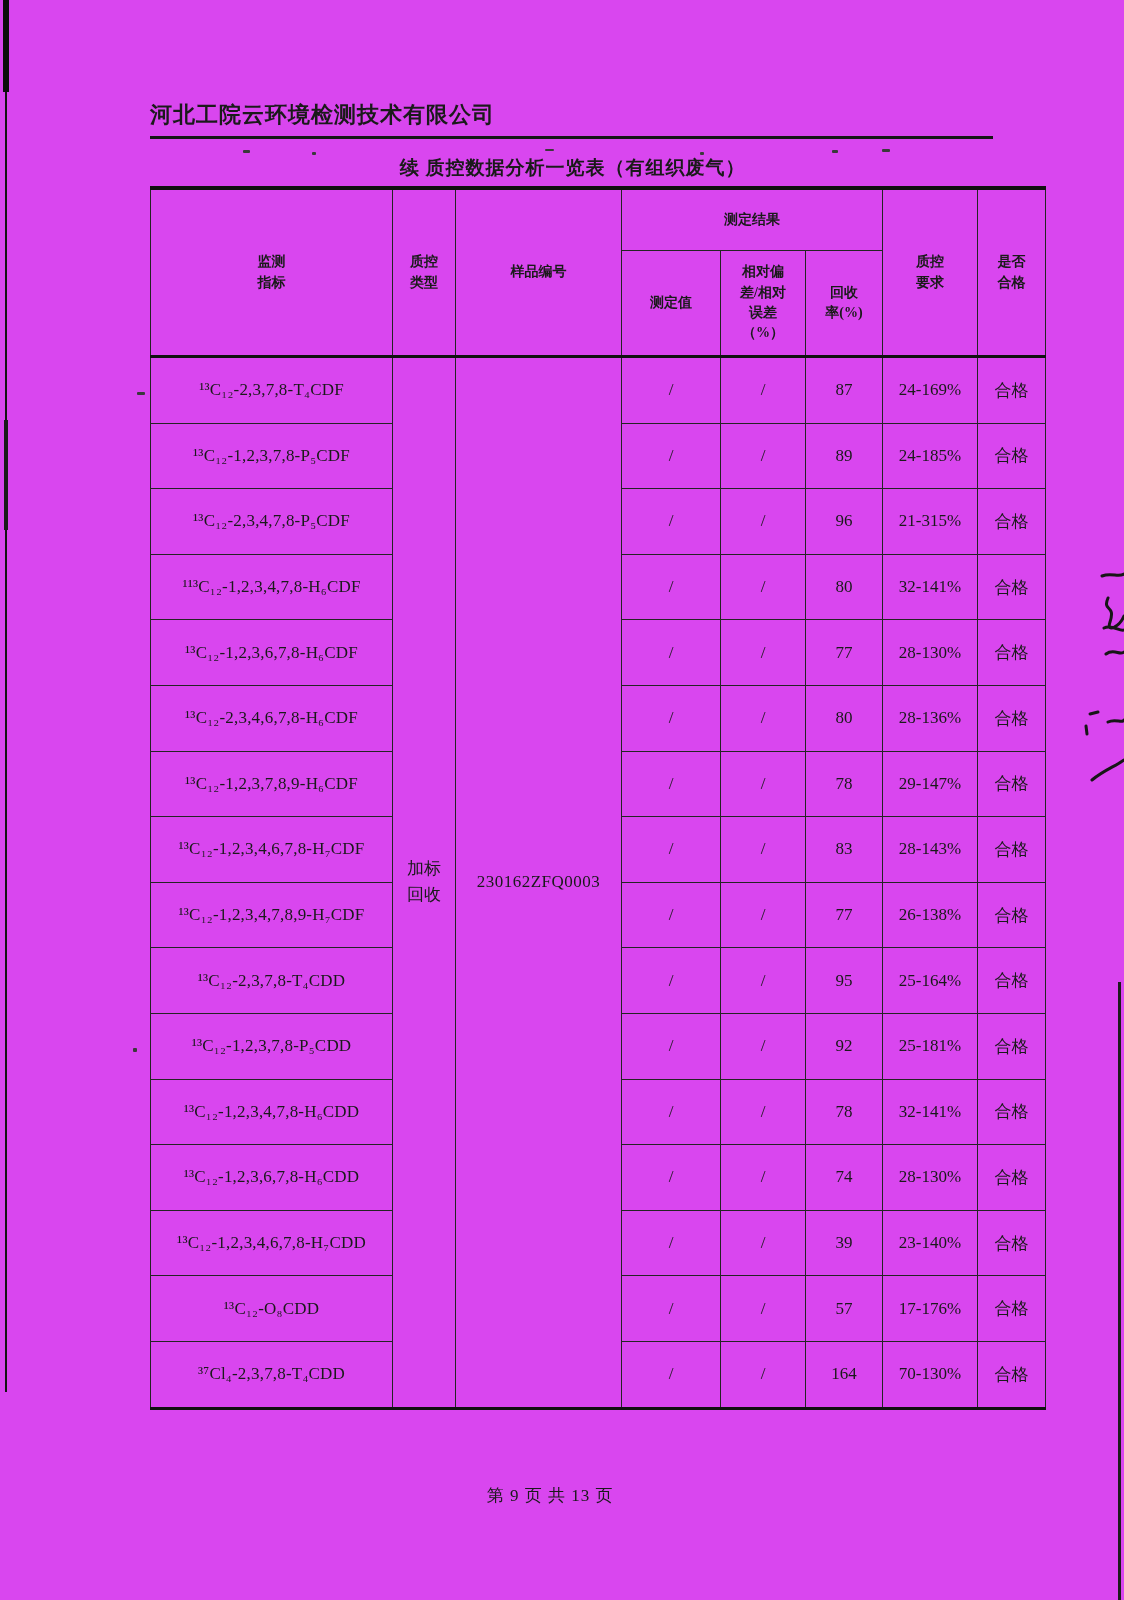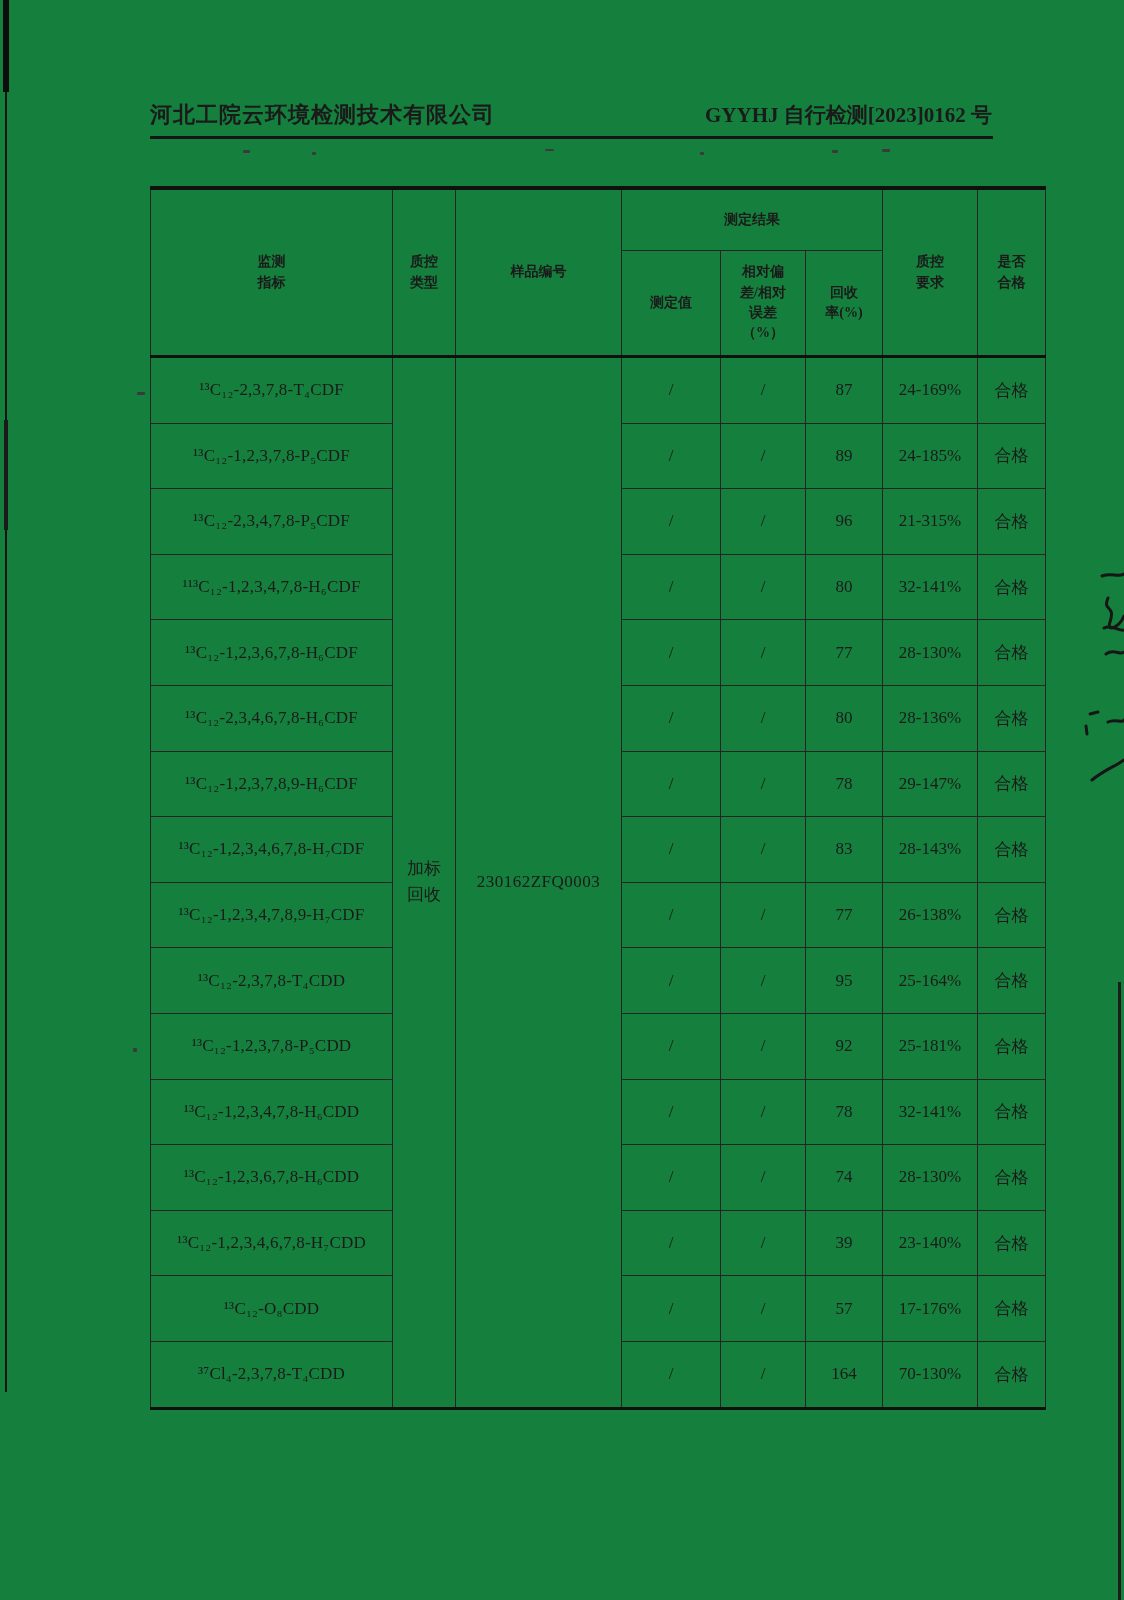--- a/index.html
+++ b/index.html
@@ -5,21 +5,21 @@
   html, body {
     margin: 0;
     padding: 0;
     background: #e8e8e6;
   }
   .page {
     position: relative;
     width: 1124px;
     height: 1600px;
     margin: 0 auto;
-    background: #15803d;
+    background: #d946ef;
     overflow: hidden;
     font-family: "Liberation Serif", "DejaVu Serif", serif;
     color: #1a1a1a;
   }
   
   .edge-left-thin {
     position: absolute; left: 5px; top: 0; width: 2px; height: 1392px;
     background: #141414;
   }
   .edge-left-thick {
@@ -108,32 +108,32 @@
 <body>
 
 <div class="page">
 
   <div class="edge-left-thin"></div>
   <div class="edge-left-thick"></div>
   <div class="edge-left-mid"></div>
   <div class="edge-right"></div>
 
   <div class="company">河北工院云环境检测技术有限公司</div>
-  <div class="docnum">GYYHJ 自行检测[2023]0162 号</div>
   <div class="header-rule"></div>
 
   <div class="speck" style="left:243px;top:150px;width:7px;height:3px;"></div>
   <div class="speck" style="left:312px;top:152px;width:4px;height:3px;"></div>
   <div class="speck" style="left:545px;top:149px;width:9px;height:2px;"></div>
   <div class="speck" style="left:700px;top:152px;width:4px;height:3px;"></div>
   <div class="speck" style="left:832px;top:150px;width:6px;height:3px;"></div>
   <div class="speck" style="left:882px;top:149px;width:8px;height:3px;"></div>
   <div class="speck" style="left:137px;top:392px;width:8px;height:3px;"></div>
   <div class="speck" style="left:133px;top:1048px;width:4px;height:4px;"></div>
 
+  <div class="doc-title">续 质控数据分析一览表（有组织废气）</div>
 
   <table class="qc">
     <colgroup>
       <col style="width:242px">
         <col style="width:63px">
         <col style="width:166px">
       <col style="width:99px">
         <col style="width:85px">
         <col style="width:77px">
       <col style="width:95px">
@@ -301,14 +301,15 @@
     <path d="M38 12 C48 8, 54 14, 60 10"></path>
     <path d="M44 34 C38 48, 52 40, 46 58 C42 70, 56 62, 60 52"></path>
     <path d="M40 64 C48 60, 56 68, 60 66"></path>
     <path d="M42 90 C50 84, 56 92, 60 88"></path>
     <path d="M26 150 L34 148"></path>
     <path d="M22 162 L23 170"></path>
     <path d="M44 158 C52 154, 58 160, 60 156"></path>
     <path d="M28 216 C40 206, 52 202, 60 196"></path>
   </svg>
 
+  <div class="page-footer">第 9 页 共 13 页</div>
 
 </div>
 
 </body></html>

